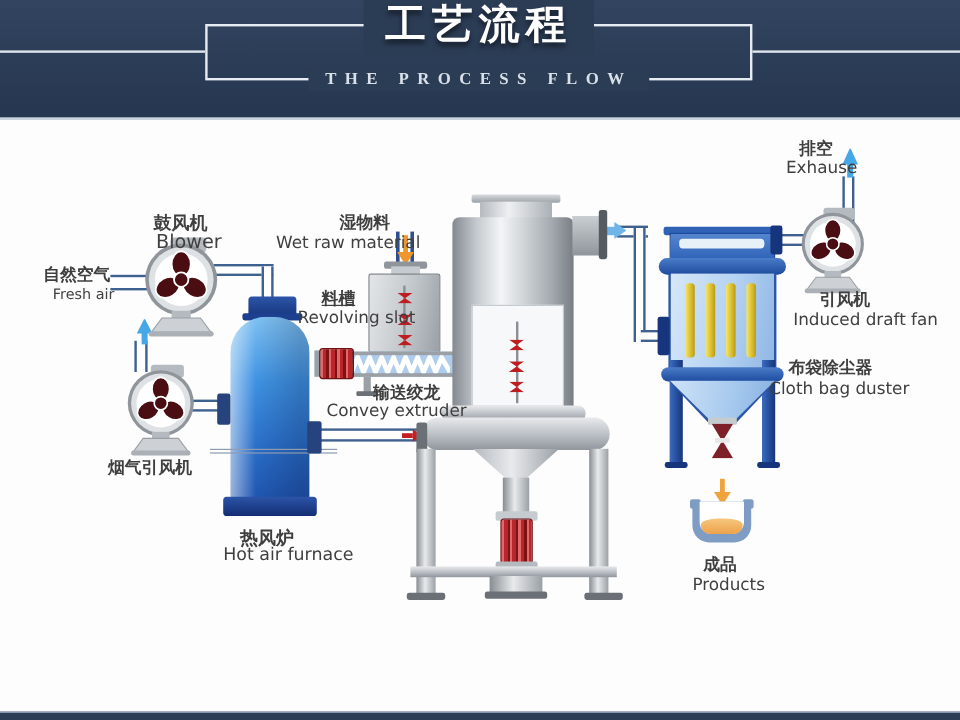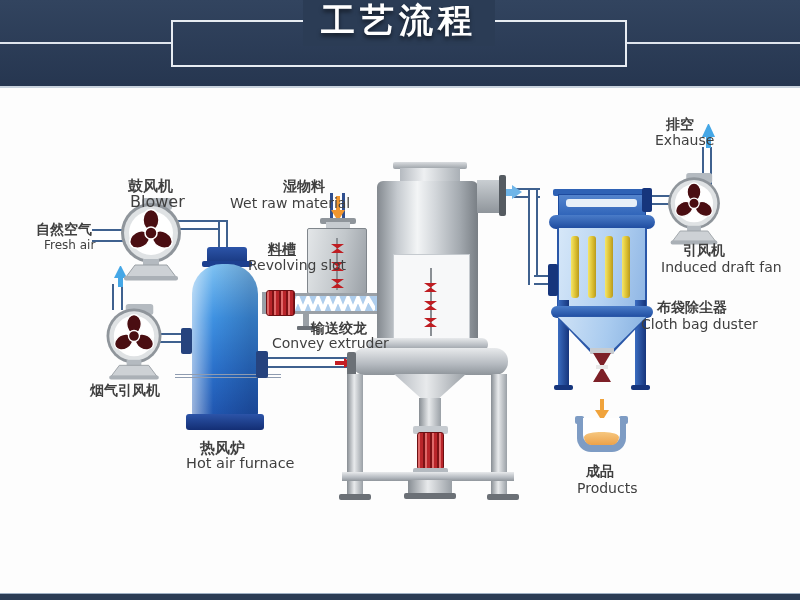--- a/index.html
+++ b/index.html
@@ -2,21 +2,21 @@
 <html style="--navy: #2b3c55; --pipe: #3f618f; --flange: #16357c; --text: #3f3f3f; --bead: #bf1d22; --motor-red: #b9252a; --fan-blade: #4a0e12; --furnace-blue-light: #7fc2f2; --furnace-blue-dark: #1f54ae; --duster-body: #b4d2f2; --duster-border: #2a57a8; --bag-yellow: #e8d44a; --arrow-orange: #f0a33c; --arrow-blue: #45a7e6; --arrow-lightblue: #6fb5e8; --arrow-red: #c41e24;"><head>
 <meta charset="utf-8">
 <style>
   * { margin:0; padding:0; box-sizing:border-box; }
   html,body { background:#fff; }
   body { font-family:"DejaVu Sans","Liberation Sans",sans-serif; }
   #stage { position:relative; width:800px; height:600px; background:#fdfdfd; overflow:hidden; }
   .abs { position:absolute; }
 
   
-  #hdr { position:absolute; left:0; top:0; width:800px; height:88px;
+  #hdr { position:absolute; left:0; top:0; width:800px; height:100px;
          background:linear-gradient(180deg,#32445f,#263650); border-bottom:2px solid #c9d3de; }
   #hdr-box { position:absolute; left:171px; top:20px; width:456px; height:47px; border:2px solid #e7ecf2; }
   .hdr-line { position:absolute; top:42px; height:2px; background:#dfe5ed; }
   #hdr-title { position:absolute; left:399px; top:21px; transform:translate(-50%,-50%);
                background:#2b3c55; padding:2px 18px; color:#ffffff; font-size:34px; font-weight:bold;
                letter-spacing:5px; white-space:nowrap; text-shadow:0 3px 4px rgba(0,0,0,.55); }
   #hdr-sub { position:absolute; left:399px; top:67px; transform:translate(-50%,-50%);
              background:#2b3c55; padding:0 14px; color:#d9e0e9; font-size:14px; font-weight:bold;
              letter-spacing:7px; white-space:nowrap; font-family:"Liberation Serif","DejaVu Serif",serif; }
   #footer-bar { position:absolute; left:0; top:593px; width:800px; height:7px; background:#2b3c55; border-top:1px solid #9fb0c4; }
@@ -43,20 +43,21 @@
 </head>
 <body>
 
 <div id="stage">
 
   <div id="hdr">
     <div id="hdr-box"></div>
     <div class="hdr-line" style="left:0;width:171px;"></div>
     <div class="hdr-line" style="left:627px;width:173px;"></div>
     <div id="hdr-title">工艺流程</div>
+    <div id="hdr-sub">THE PROCESS FLOW</div>
   </div>
 
   <div class="pipe-h" style="left:92px;top:229px;width:37px;height:13px;"></div>
   <div class="pipe-h" style="left:178px;top:220px;width:50px;height:10px;"></div>
   <div class="pipe-v" style="left:218px;top:222px;width:10px;height:28px;"></div>
   <div class="pipe-v" style="left:112px;top:284px;width:11px;height:26px;"></div>
   <div class="pipe-h" style="left:158px;top:333px;width:27px;height:10px;"></div>
   <div class="pipe-h" style="left:266px;top:357px;width:86px;height:11px;"></div>
   <div class="pipe-h" style="left:514px;top:188px;width:26px;height:10px;"></div>
   <div class="pipe-v" style="left:528px;top:190px;width:10px;height:95px;"></div>

